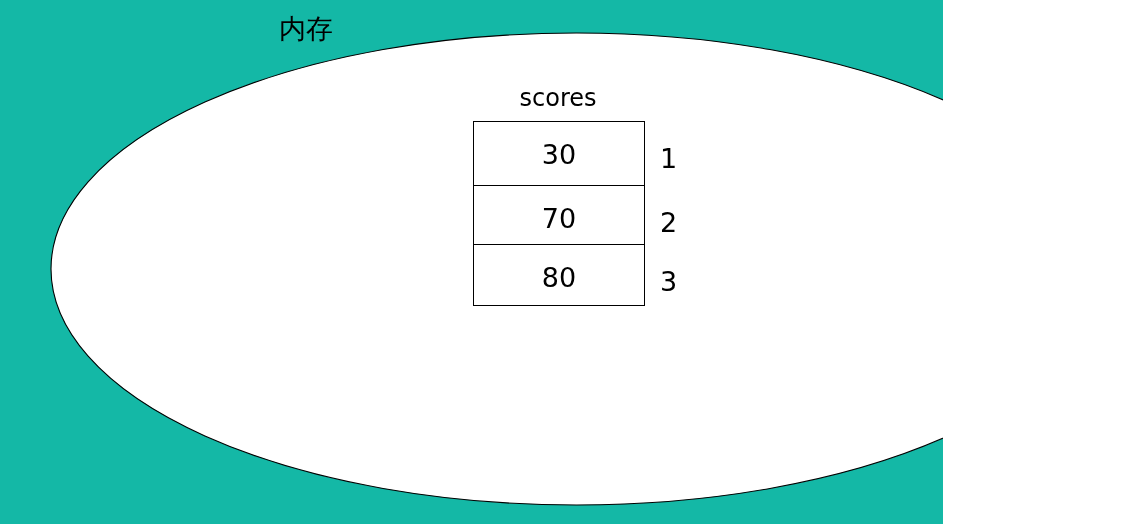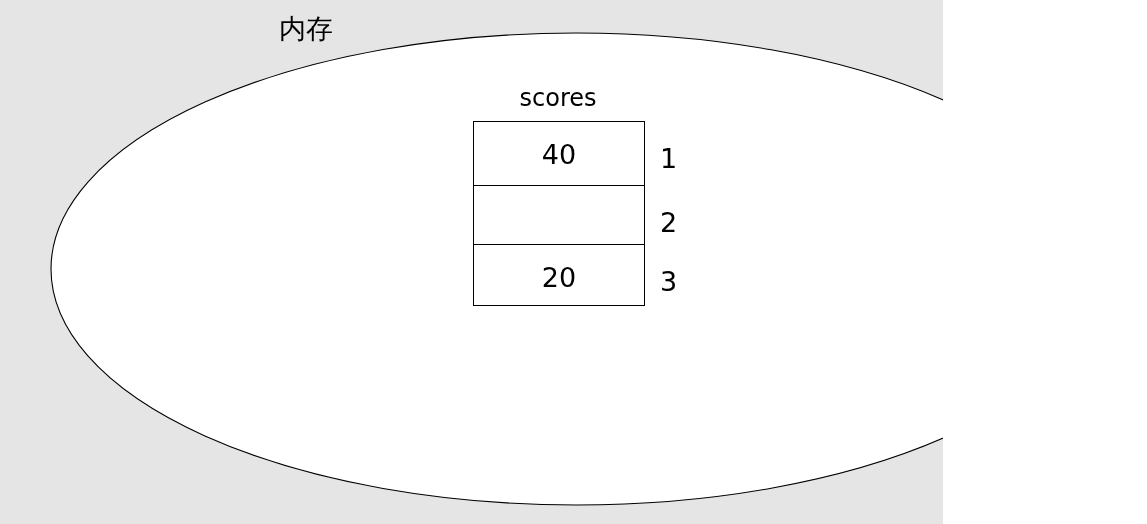--- a/index.html
+++ b/index.html
@@ -7,21 +7,21 @@
     padding: 0;
     background: #ffffff;
   }
   body {
     font-family: "DejaVu Sans", "Liberation Sans", sans-serif;
   }
   #canvas {
     position: relative;
     width: 943px;
     height: 524px;
-    background: #e5e5e5;
+    background: #14b8a6;
     overflow: hidden;
   }
   #memory-ellipse-svg {
     position: absolute;
     left: 0;
     top: 0;
     width: 1147px;
     height: 524px;
   }
   .memory-label {
@@ -94,29 +94,30 @@
   </svg>
 
   <div class="memory-label">内存</div>
 
   <div class="array-name-label">scores</div>
 
   <div id="array-table">
 
 
     <div class="array-cell row-h-64">
-      <div class="array-cell-value">40</div>
+      <div class="array-cell-value">30</div>
       <div class="array-index">1</div>
     </div>
 
     <div class="array-cell row-h-59">
+      <div class="array-cell-value">70</div>
       <div class="array-index">2</div>
     </div>
 
     <div class="array-cell">
-      <div class="array-cell-value">20</div>
+      <div class="array-cell-value">80</div>
       <div class="array-index">3</div>
     </div>
 
 
   </div>
 
 </div>
 
 </body></html>

